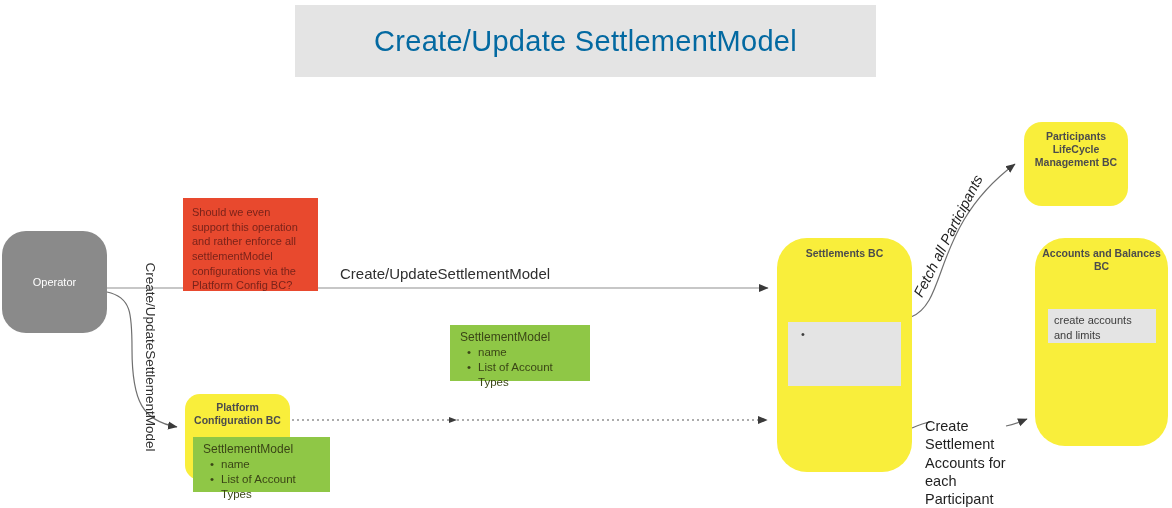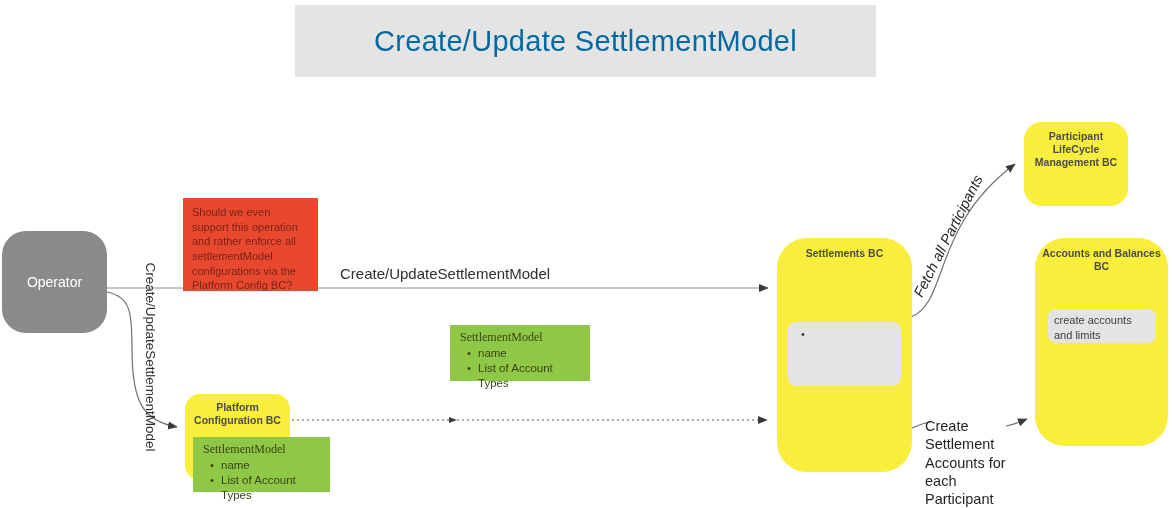--- a/index.html
+++ b/index.html
@@ -39,21 +39,21 @@
   .operator {
     position: absolute;
     left: 2px; top: 231px;
     width: 105px; height: 102px;
     background: #8a8a8a;
     border-radius: 24px;
     display: flex; align-items: center; justify-content: center;
   }
   .operator span {
     color: #ffffff;
-    font-size: 14px;
+    font-size: 11px;
   }
 
   
   .red-note {
     position: absolute;
     left: 183px; top: 198px;
     width: 135px; height: 93px;
     background: #e8492e;
     color: #7a231a;
     font-size: 11px;
@@ -99,21 +99,20 @@
     padding-top: 9px;
   }
 
   
   .gray-note {
     position: absolute;
     background: #e4e4e4;
     color: #3c3c3c;
     font-size: 11px;
     line-height: 1.36;
-    border-radius: 8px;
   }
   .note-settlements {
     left: 788px; top: 322px;
     width: 113px; height: 64px;
     padding: 5px 6px 5px 8px;
   }
   .note-accounts {
     left: 1048px; top: 309px;
     width: 108px; height: 34px;
     padding: 4px 6px;
@@ -122,21 +121,21 @@
   .bullet-row .bullet { width: 14px; flex: 0 0 auto; text-align: center; }
   .bullet-row .bullet-text { flex: 1; }
 
   
   .green-card {
     position: absolute;
     background: #8fc746;
     color: #3a4516;
     padding: 5px 8px 6px 10px;
   }
-  .green-card .card-title { font-size: 12px; display: block; margin-bottom: 1px; font-family: Liberation Serif, serif; }
+  .green-card .card-title { font-size: 12px; display: block; margin-bottom: 1px; }
   .green-card .card-item { display: flex; font-size: 11.5px; line-height: 1.32; }
   .green-card .card-item .bullet { width: 18px; flex: 0 0 auto; text-align: center; }
   .card-mid { left: 450px; top: 325px; width: 140px; height: 56px; }
   .card-platform { left: 193px; top: 437px; width: 137px; height: 55px; }
 
   
   .edge-label {
     position: absolute;
     color: #2f2f2f;
     font-size: 15px;
@@ -234,21 +233,21 @@
   <div class="bc bc-settlements">
     <span class="bc-title">Settlements BC</span>
   </div>
   <div class="gray-note note-settlements">
     <div class="bullet-row">
       <span class="bullet">•</span>
     </div>
   </div>
 
   <div class="bc bc-lifecycle">
-    <span class="bc-title">Participant LifeCycle Management BC</span>
+    <span class="bc-title">Participants LifeCycle Management BC</span>
   </div>
 
   <div class="bc bc-accounts">
     <span class="bc-title">Accounts and Balances BC</span>
   </div>
   <div class="gray-note note-accounts">
     <span>create accounts and limits</span>
   </div>
 
   <div class="edge-label lbl-create-update-h">Create/UpdateSettlementModel</div>

